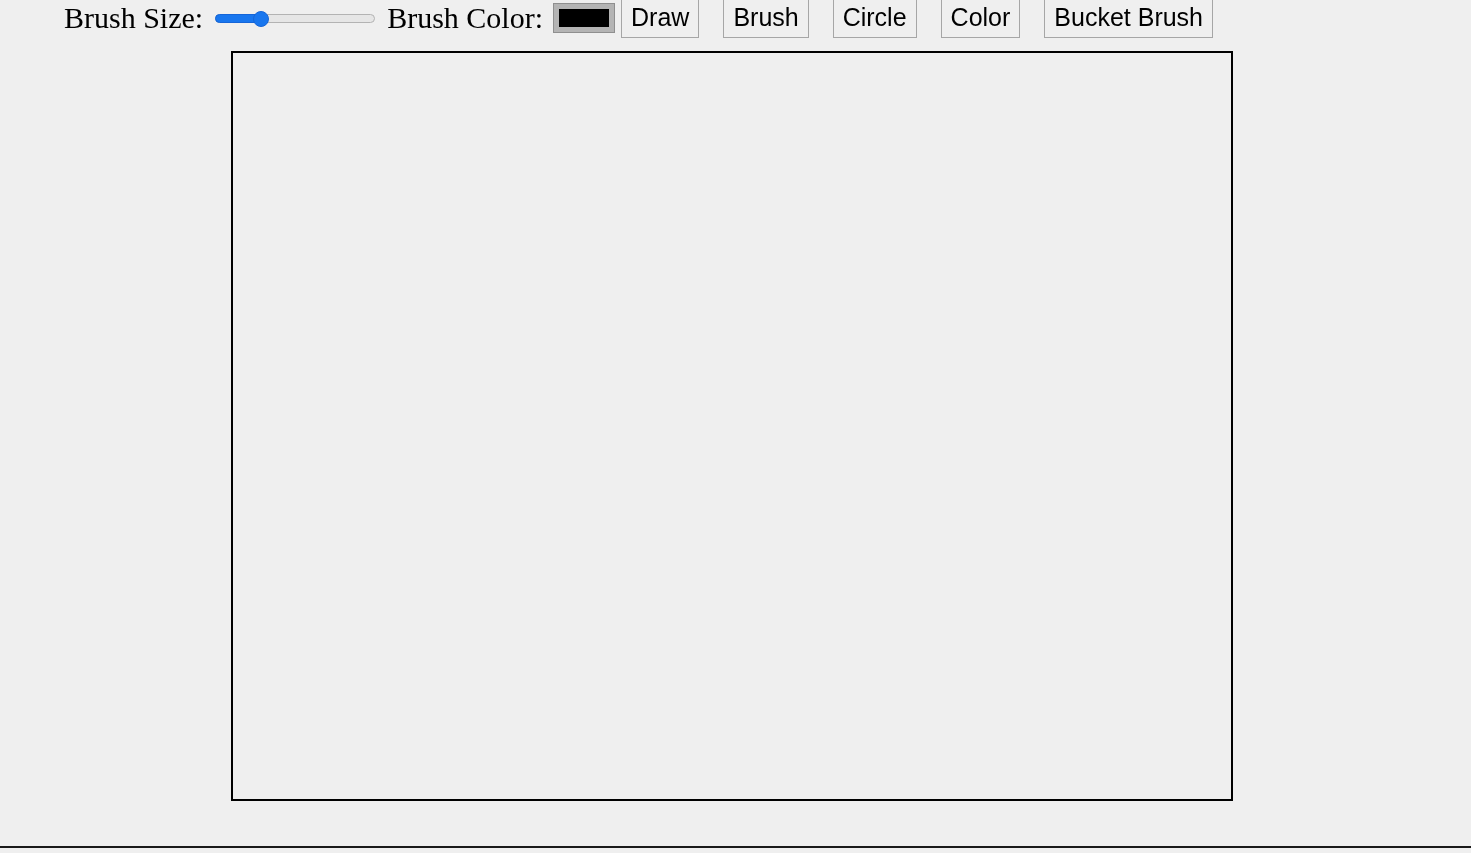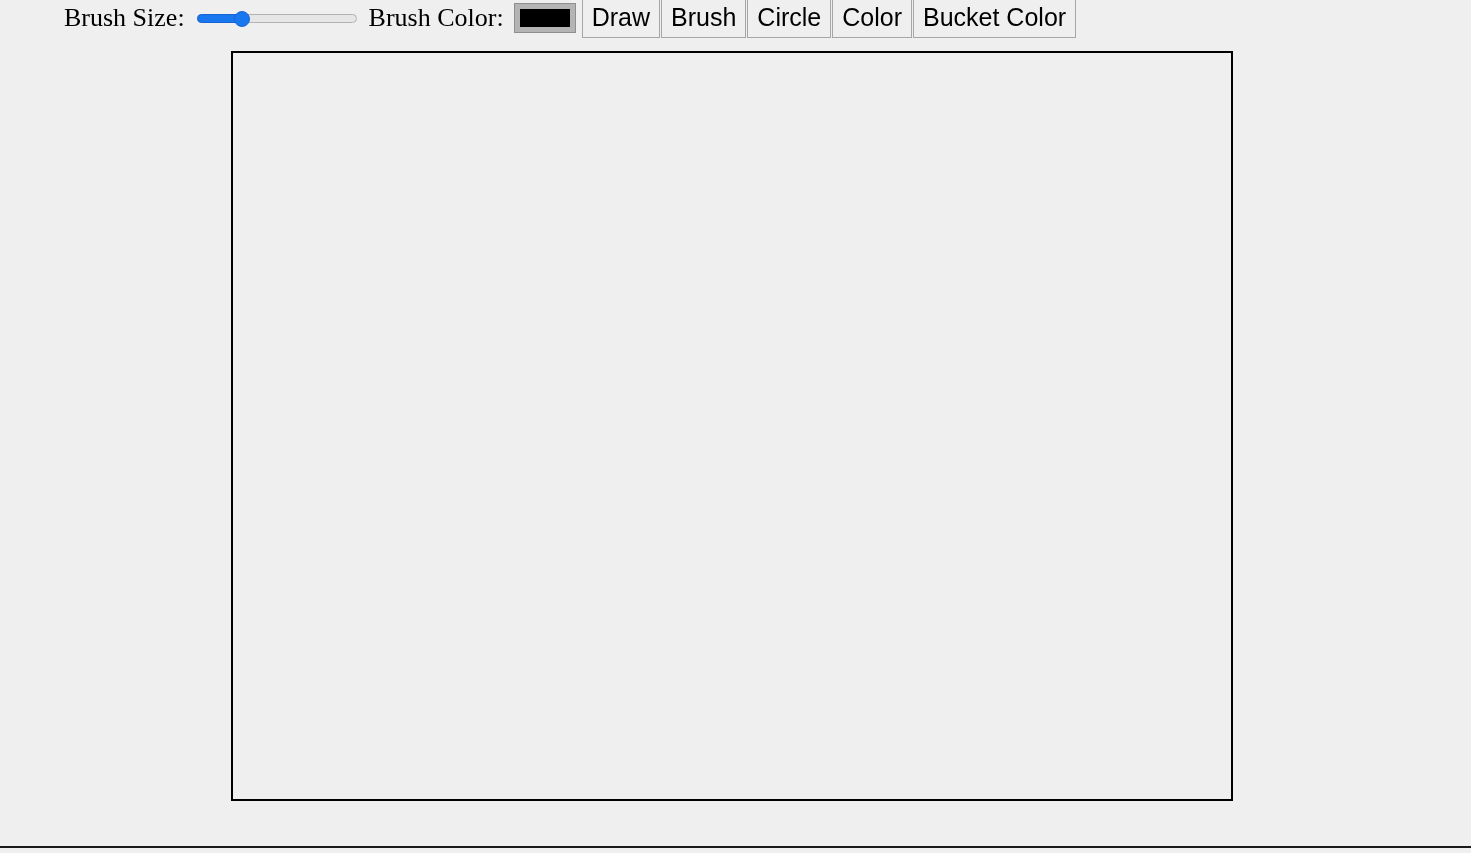--- a/index.html
+++ b/index.html
@@ -23,21 +23,21 @@
     width: 1471px;
     height: 40px;
     display: flex;
     align-items: center;
     box-sizing: border-box;
     padding-left: 64px;
   }
 
   .tool-label {
     font-family: "Liberation Serif", serif;
-    font-size: 26px;
+    font-size: 30px;
     color: #000000;
     line-height: 1;
     white-space: nowrap;
     letter-spacing: 0px;
   }
 
   
   #brush-size-slider {
     position: relative;
     width: 160px;
@@ -103,21 +103,21 @@
   .tool-button {
     font-family: "Liberation Sans", sans-serif;
     font-size: 25px;
     line-height: 1;
     color: #000000;
     background: #efefef;
     border: 1px solid #a6a6a6;
     box-sizing: border-box;
     height: 39px;
     padding: 3px 9px 5px 9px;
-    margin-right: 1px;
+    margin-right: 24px;
     white-space: nowrap;
     display: inline-flex;
     align-items: center;
     justify-content: center;
     flex: 0 0 auto;
     cursor: default;
   }
 
   
   #drawing-canvas {
@@ -162,19 +162,19 @@
 
   <button class="tool-button">Draw</button>
 
 
   <button class="tool-button">Brush</button>
 
   <button class="tool-button">Circle</button>
 
   <button class="tool-button">Color</button>
 
-  <button class="tool-button">Bucket Color</button>
+  <button class="tool-button">Bucket Brush</button>
 
 </div>
 
 <div id="drawing-canvas" style="background: rgb(239, 239, 239); border-color: rgb(0, 0, 0);"></div>
 
 <div id="window-bottom-divider"></div>
 
 </body></html>

